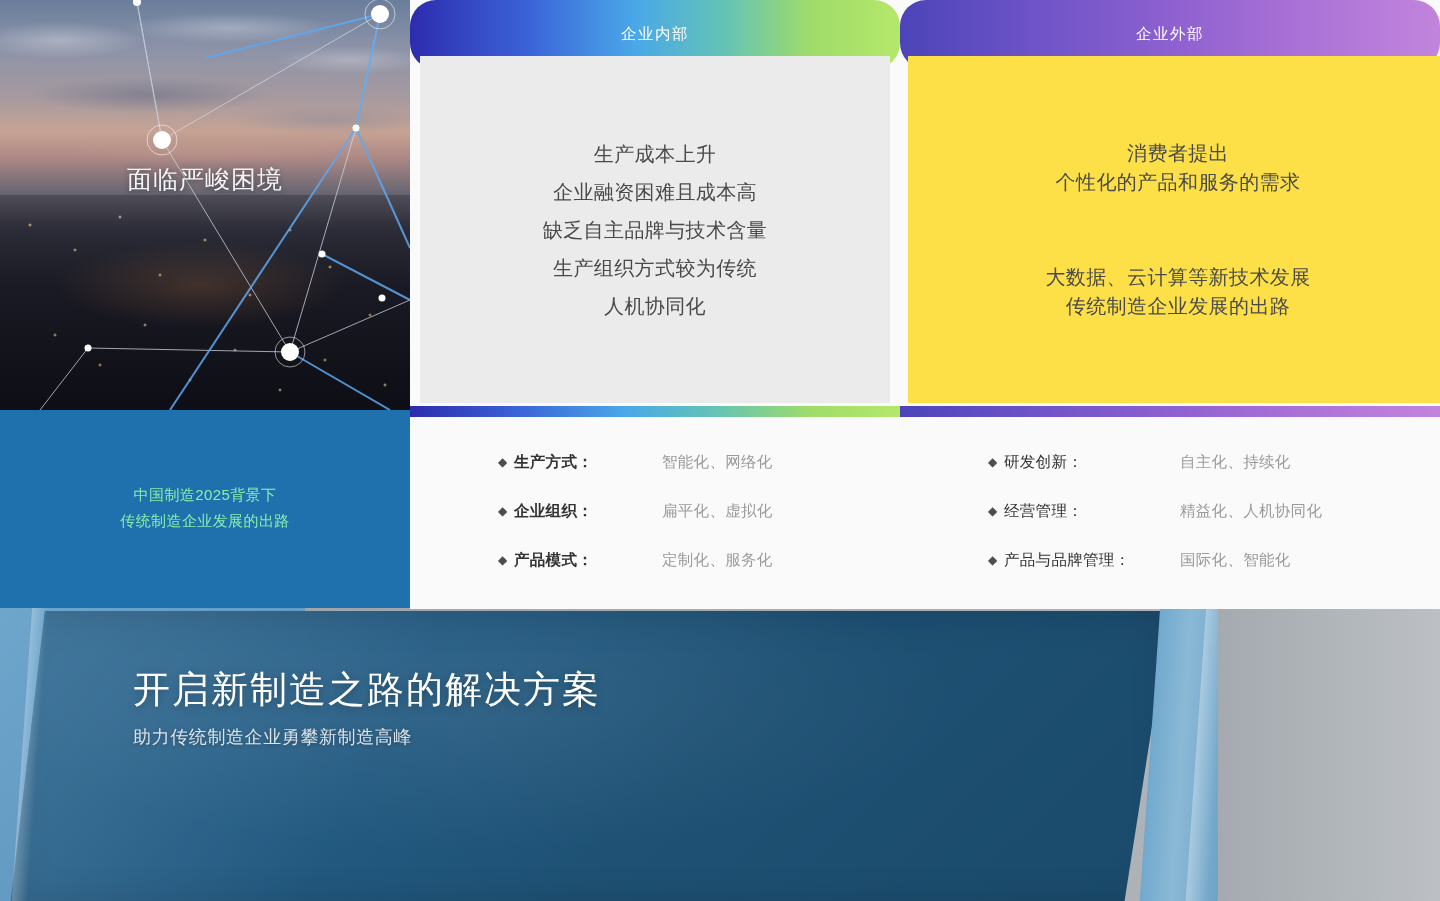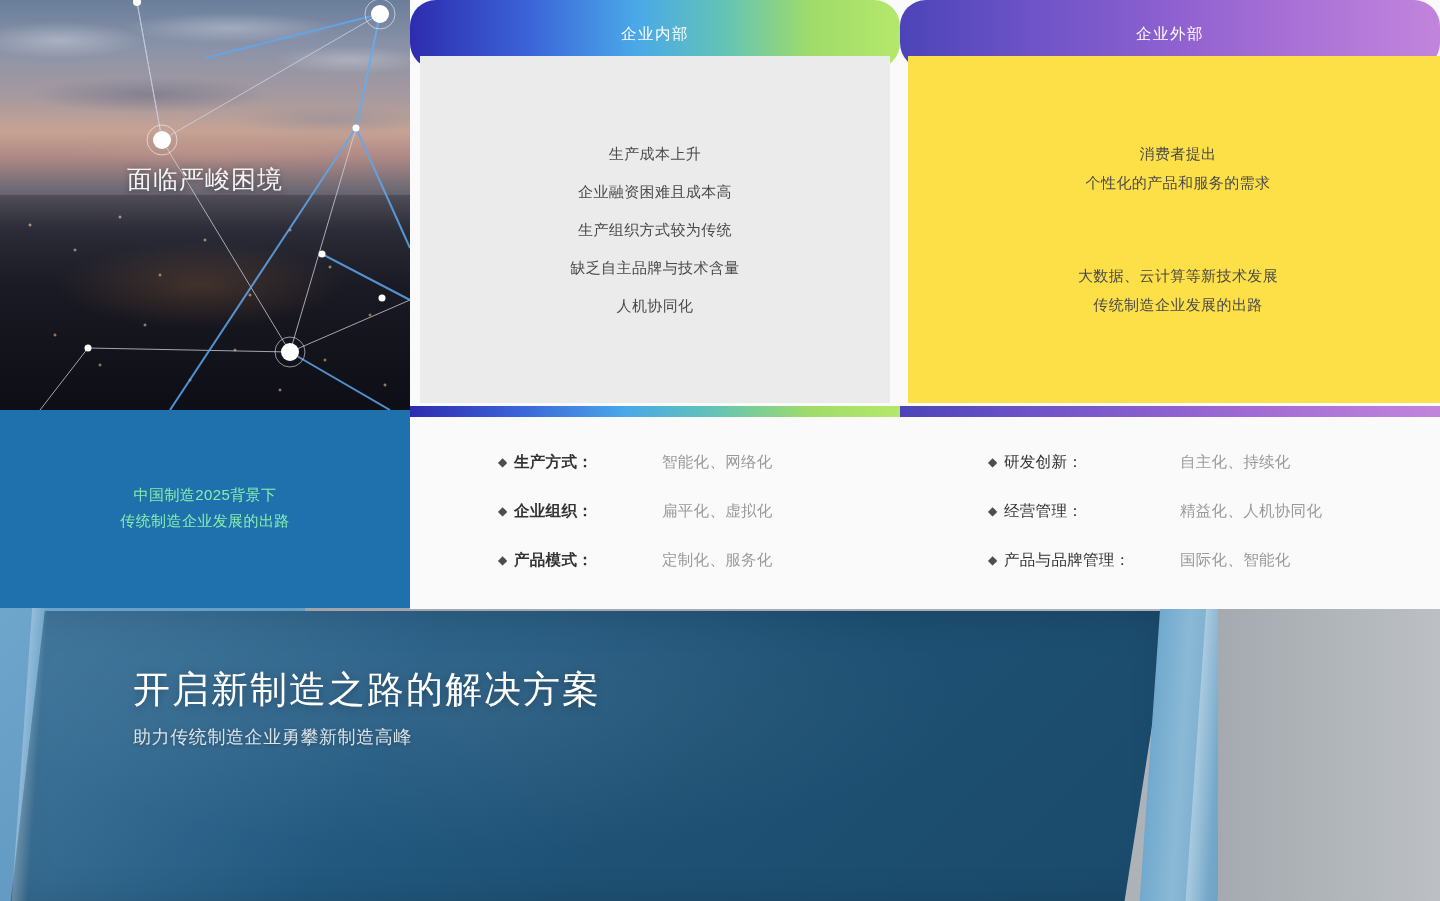--- a/index.html
+++ b/index.html
@@ -87,23 +87,23 @@
   .hdr-arrow-mid   { left:625px; background:linear-gradient(to right,#56b4dd,#79c79a); clip-path:polygon(0 0,100% 0,50% 100%); }
   .hdr-arrow-right { left:1160px; background:linear-gradient(to right,#7a56c8,#9a64d2); clip-path:polygon(0 0,100% 0,50% 100%); }
 
   
   .card1 {
     position:absolute; top:56px; height:347px;
     display:flex; flex-direction:column; align-items:center; justify-content:center;
   }
   .card1-mid   { left:420px; width:470px; background:#ebebeb; }
   .card1-right { left:908px; width:540px; background:#fde047; }
-  .card1-line { color:#4a4a4a; font-size:15px; line-height:38px; letter-spacing:.4px; text-align:center; }
+  .card1-line { color:#4a4a4a; font-size:20px; line-height:38px; letter-spacing:.4px; text-align:center; }
   .card1-block { text-align:center; }
-  .card1-block + .card1-block { margin-top:66px;font-family:Liberation Mono, monospace; }
+  .card1-block + .card1-block { margin-top:66px; }
   .card1-block .card1-line { line-height:29px; }
 
   
   .sep { position:absolute; top:406px; height:11px; }
   .sep-mid   { left:410px; width:490px; background:linear-gradient(to right,#2d2cae 0%,#3b63d8 22%,#4aa8e8 44%,#63c3b6 62%,#a0dc6a 82%,#b4e86b 100%); }
   .sep-right { left:900px; width:540px; background:linear-gradient(to right,#4b44b8 0%,#6a52c6 22%,#8b5fcf 48%,#a870d6 72%,#c285dd 100%); }
 
   
   .card2 { position:absolute; top:417px; height:188px; background:#fafafa; display:flex; flex-direction:column; justify-content:center; }
   .card2-mid   { left:410px; width:490px; padding:0 0 0 88px; }
@@ -208,22 +208,22 @@
     <div class="hdr-arrow hdr-arrow-mid"></div>
 
     <div class="hdr hdr-right">
       <span>企业外部</span>
     </div>
     <div class="hdr-arrow hdr-arrow-right"></div>
 
     <div class="card1 card1-mid">
       <div class="card1-line">生产成本上升</div>
       <div class="card1-line">企业融资困难且成本高</div>
+      <div class="card1-line">缺乏自主品牌与技术含量</div>
       <div class="card1-line">生产组织方式较为传统</div>
-      <div class="card1-line">缺乏自主品牌与技术含量</div>
       <div class="card1-line">人机协同化</div>
     </div>
 
     <div class="card1 card1-right">
       <div class="card1-block">
         <div class="card1-line">消费者提出</div>
         <div class="card1-line">个性化的产品和服务的需求</div>
       </div>
       <div class="card1-block">
         <div class="card1-line">大数据、云计算等新技术发展</div>

